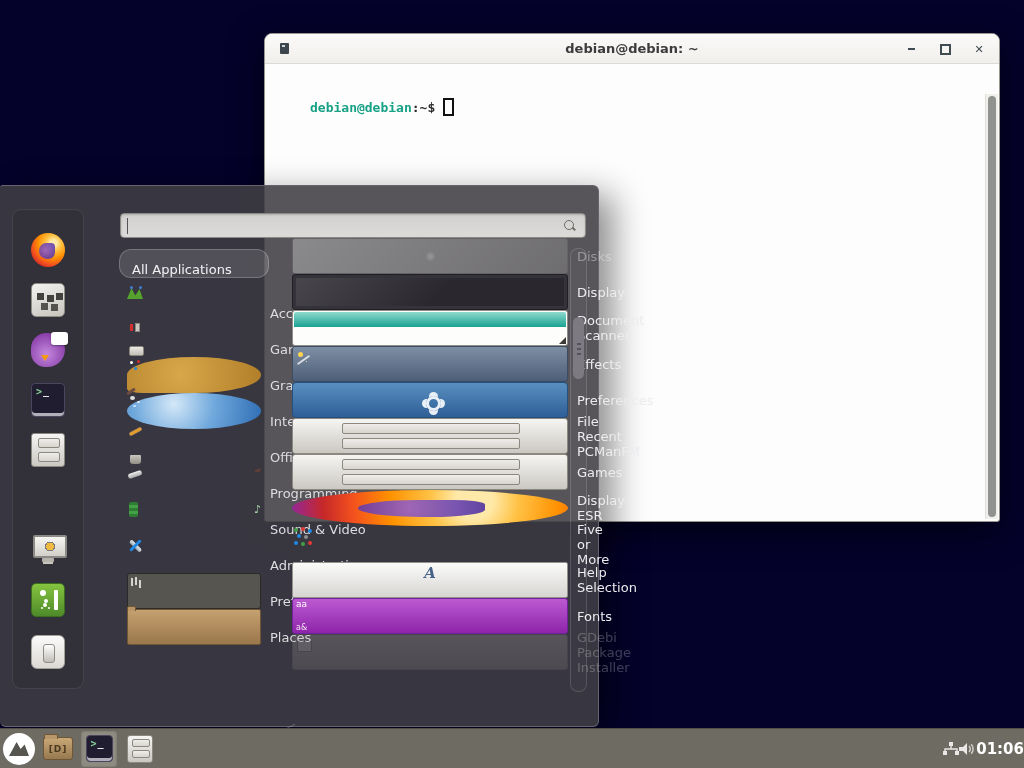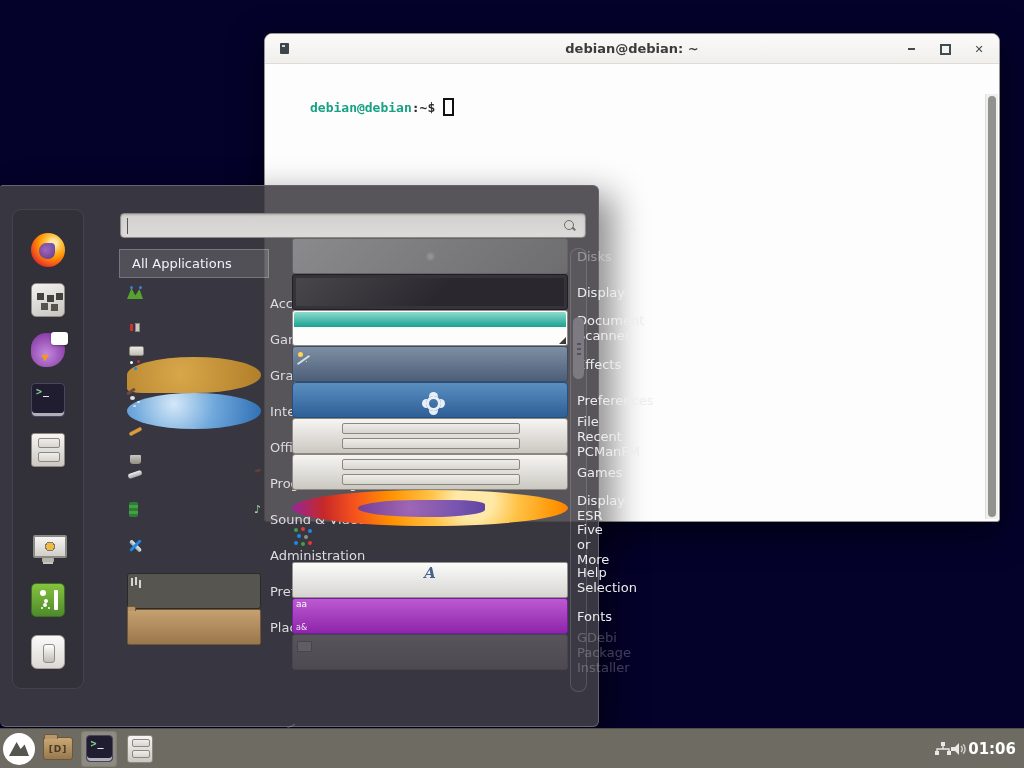--- a/index.html
+++ b/index.html
@@ -67,21 +67,21 @@
     box-shadow:inset 0 1px 2px rgba(0,0,0,.18);}
   #menu-search .caret{position:absolute;left:6px;top:4px;width:1px;height:16px;background:#555;}
   .magnifier{position:absolute;right:8px;top:5px;width:14px;height:14px;}
   .magnifier::before{content:'';position:absolute;left:1px;top:1px;width:8px;height:8px;
     border:1.5px solid #6e6c66;border-radius:50%;}
   .magnifier::after{content:'';position:absolute;left:9px;top:9px;width:4px;height:1.5px;
     background:#6e6c66;transform:rotate(45deg);}
 
   
   #category-list{position:absolute;left:119px;top:63px;width:150px;}
-  .cat-item{height:36px;display:flex;align-items:center;padding:0 8px;border-radius:0;color:#dddce0;}
+  .cat-item{height:36px;display:flex;align-items:flex-end;padding:0 8px;border-radius:12px;color:#dddce0;}
   .cat-item.selected{height:29px;margin-bottom:7px;background:rgba(255,255,255,.13);
     border:1px solid rgba(255,255,255,.22);justify-content:flex-start;padding:0 12px;color:#f2f1f4;}
   .cat-icon{width:18px;height:18px;margin-right:9px;position:relative;flex:none;}
   .cat-label{white-space:nowrap;}
 
   
   #app-list{position:absolute;left:272px;top:52px;width:296px;}
   .app-item{height:36px;display:flex;align-items:center;padding-left:20px;color:#ecebee;}
   .app-icon{width:22px;height:22px;margin-right:9px;position:relative;flex:none;}
   .app-item.faded{opacity:.42;}
@@ -103,21 +103,21 @@
   #menu-orb{width:32px;height:32px;margin-left:3px;border-radius:50%;background:#fff;position:relative;flex:none;}
   #menu-orb::before{content:'';position:absolute;inset:6px;background:#57554f;
     clip-path:polygon(0 88%,38% 18%,58% 52%,78% 30%,100% 88%);}
   .tb-launcher{width:36px;height:36px;margin-left:5px;display:flex;align-items:center;justify-content:center;position:relative;flex:none;}
   .tb-launcher.active{background:#8e8b81;border-radius:3px;box-shadow:inset 0 0 2px rgba(0,0,0,.3);}
   .tb-folder{width:30px;height:23px;background:linear-gradient(#c9a876,#977950);border-radius:3px;
     border:1px solid #6e5636;position:relative;display:flex;align-items:center;justify-content:center;}
   .tb-folder::before{content:'';position:absolute;left:0;top:-4px;width:12px;height:4px;
     background:#b8976a;border-radius:2px 2px 0 0;border:1px solid #6e5636;border-bottom:none;}
   .tb-folder-badge{font-size:9px;color:rgba(58,42,20,.85);font-weight:bold;letter-spacing:1px;}
-  #tb-right{margin-left:auto;display:flex;align-items:center;padding-right:8px;}
+  #tb-right{margin-left:auto;display:flex;align-items:center;}
   #tb-clock{color:#fff;font-weight:bold;font-size:15px;}
 
   
   .ic{position:relative;display:block;width:100%;height:100%;}
 
   .ic-firefox{border-radius:50%;
     background:radial-gradient(circle at 66% 30%,#ffe9a8 0 10%,#ffc245 24%,#ff9100 46%,#f4511e 66%,#c62828 82%,#93279c 100%);}
   .ic-firefox::before{content:'';position:absolute;left:24%;top:28%;width:46%;height:48%;
     border-radius:55% 30% 50% 60%;background:radial-gradient(circle at 40% 45%,#8e5bd0,#4527a0);opacity:.85;}
 

